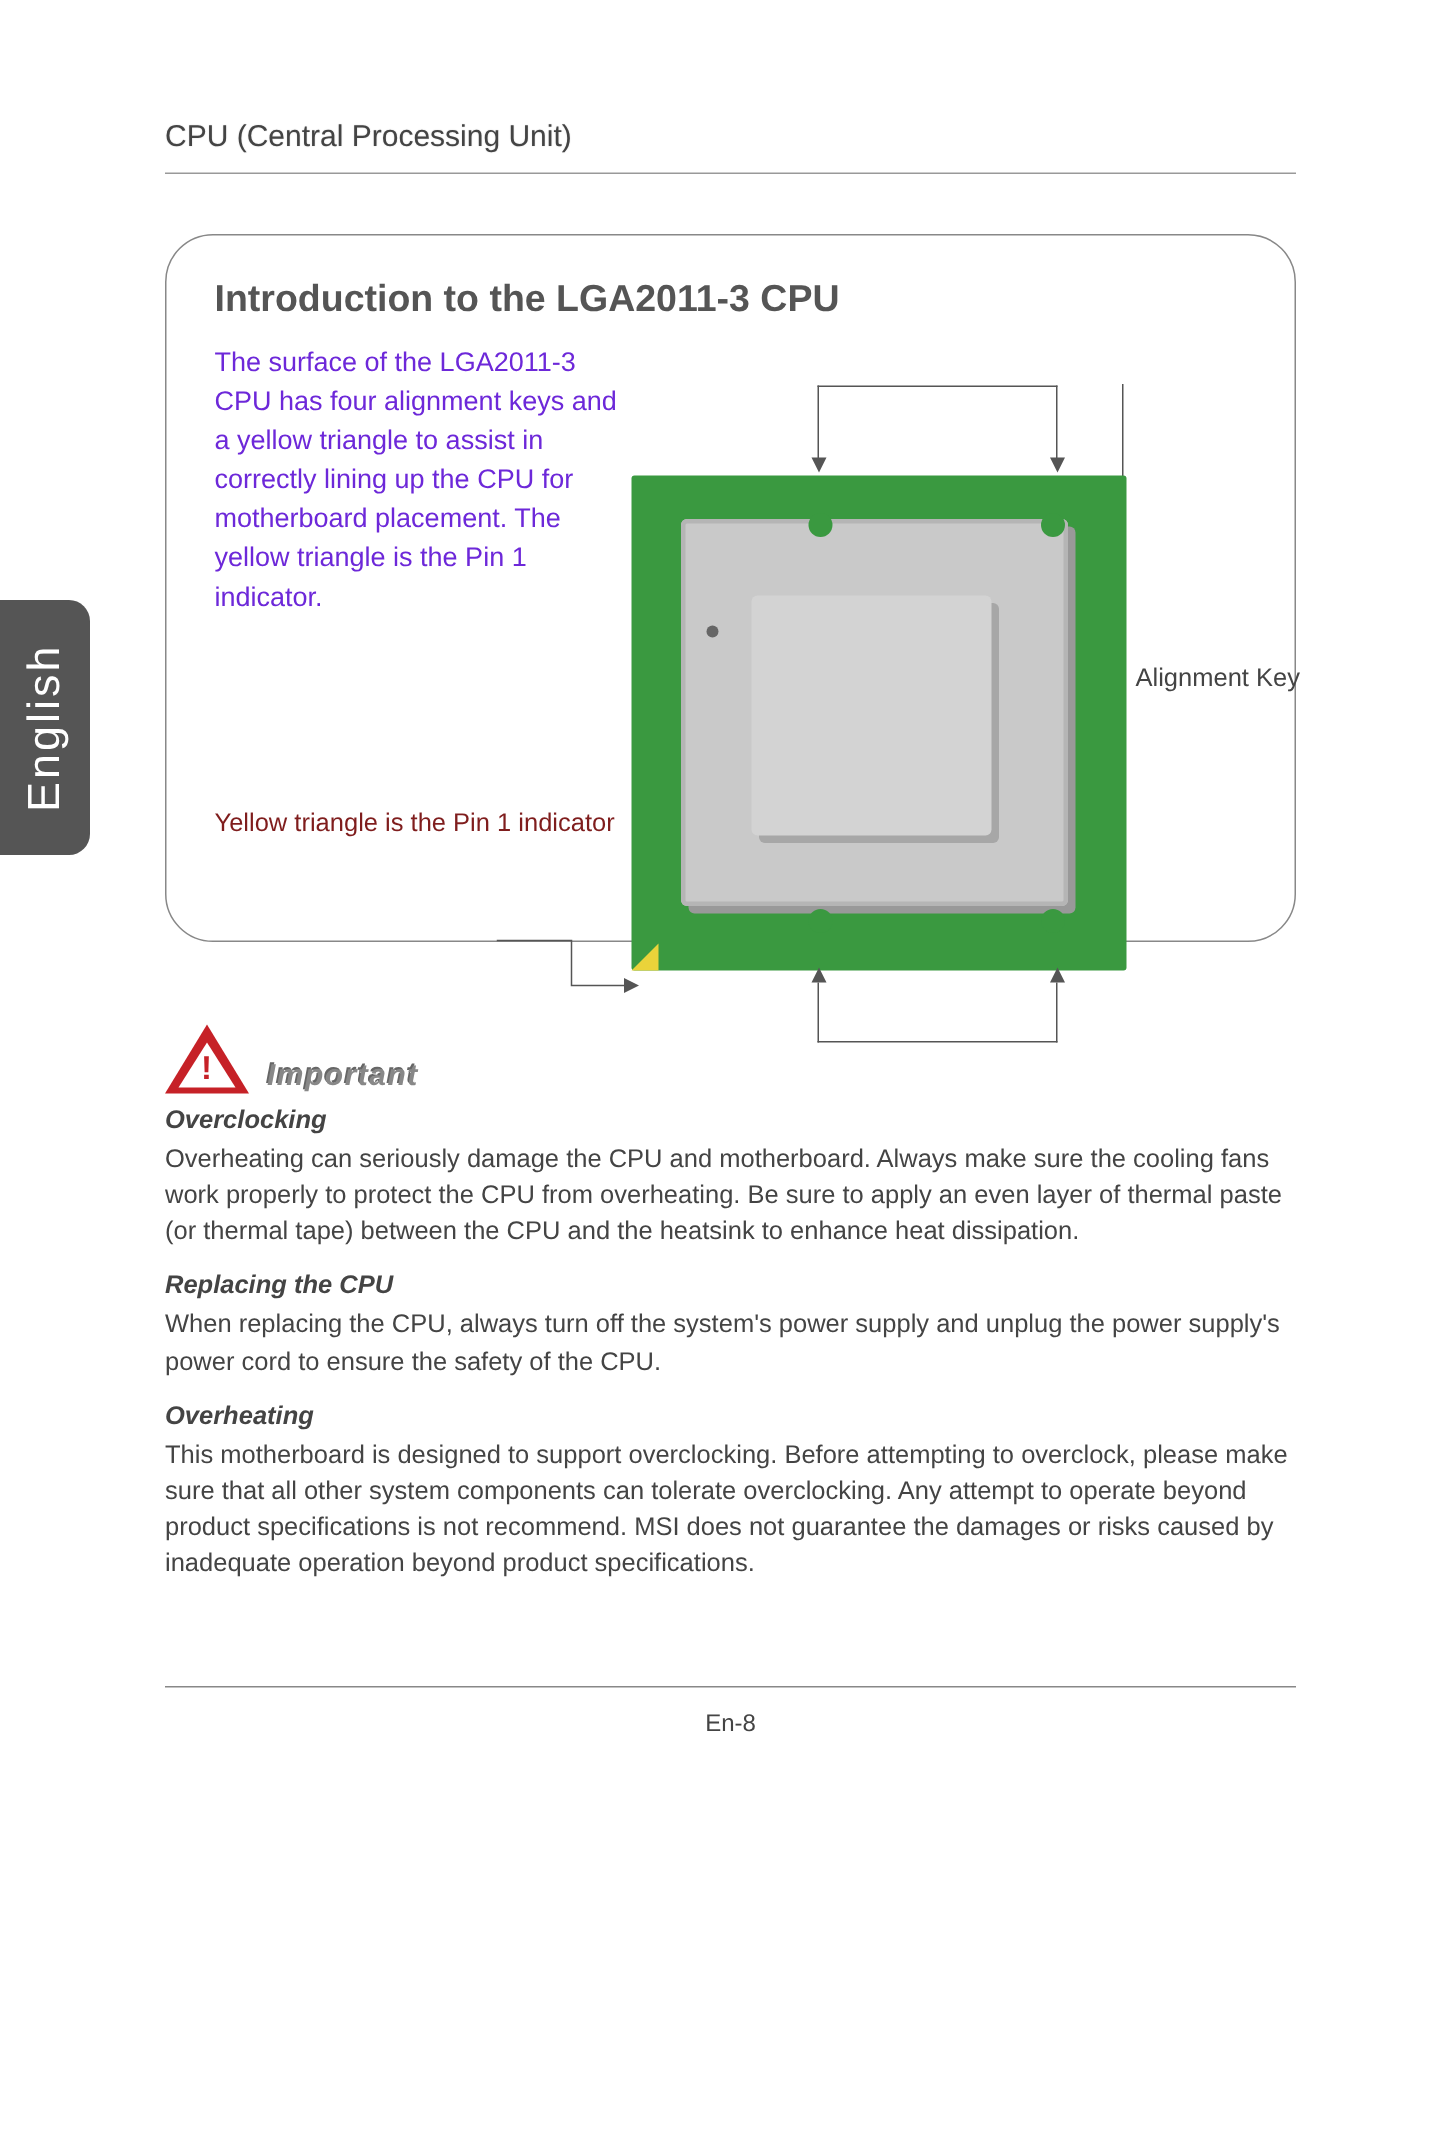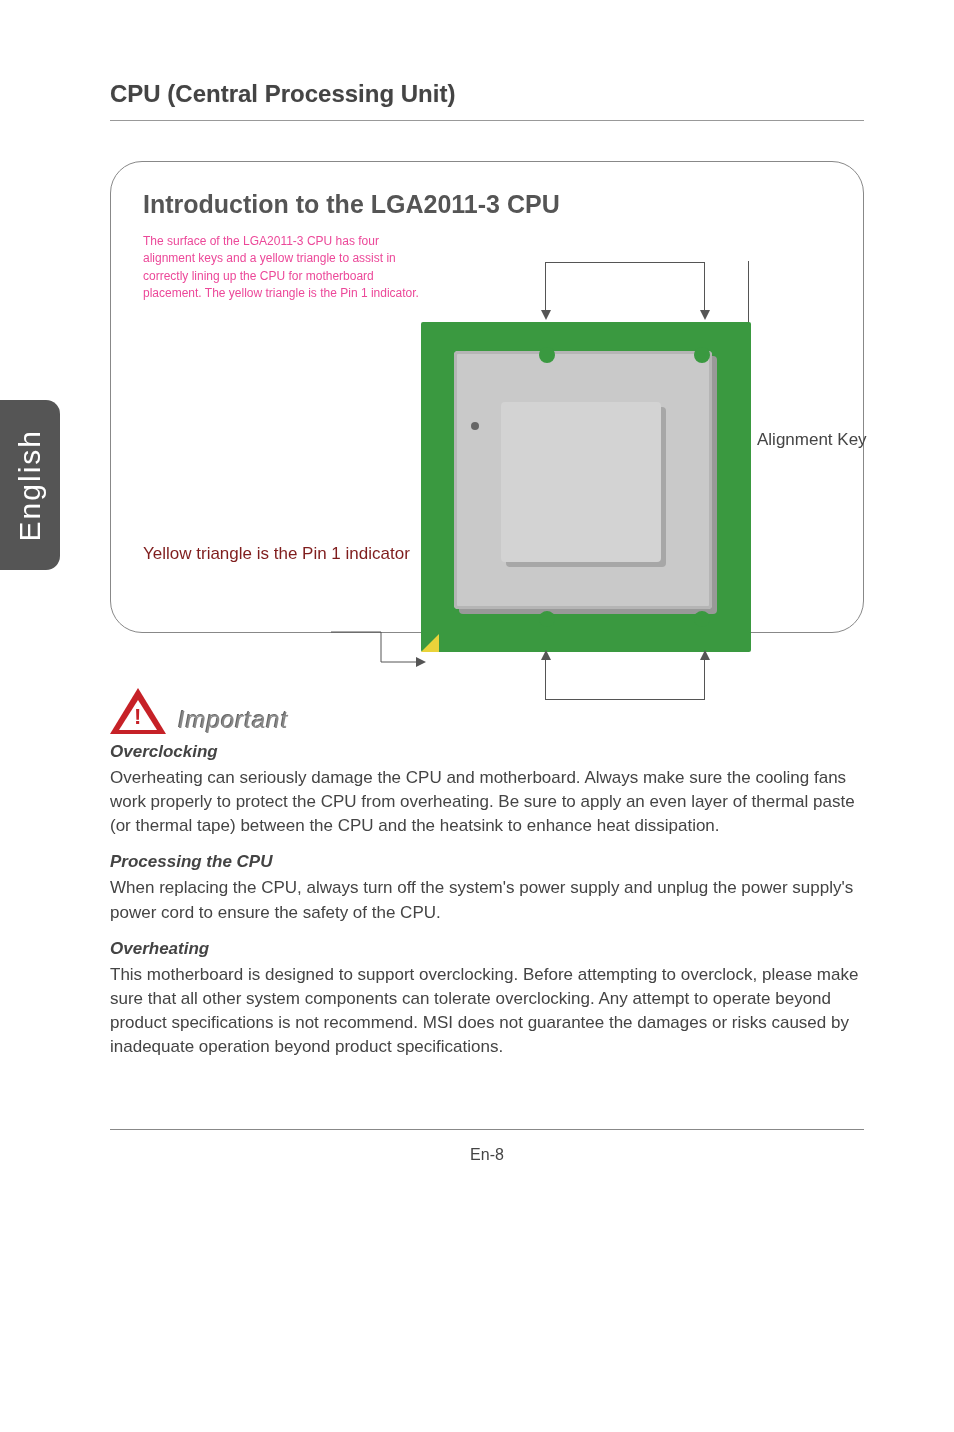--- a/index.html
+++ b/index.html
@@ -21,22 +21,22 @@
     writing-mode: vertical-rl;
     text-orientation: mixed;
     letter-spacing: 2px;
     display: flex;
     align-items: center;
     justify-content: center;
   }
   .side-tab span { transform: rotate(180deg); }
   
   .section-title {
-    font-size: 24px;
-    font-weight: 700;
+    font-size: 20px;
+    font-weight: 400;
     color: #444;
     border-bottom: 1px solid #999;
     padding-bottom: 12px;
     margin-bottom: 40px;
     text-shadow: 0 0 1px rgba(0,0,0,0.2);
   }
   
   
   .card {
     border: 1px solid #888;
@@ -46,23 +46,23 @@
     height: 472px;
   }
   .card-title {
     font-size: 25px;
     font-weight: 600;
     color: #555;
     margin-bottom: 14px;
   }
   .card-text {
     width: 280px;
-    font-size: 12px;
+    font-size: 18px;
     line-height: 1.45;
-    color: #ec4899;
+    color: #6d28d9;
   }
   .pin-note {
     position: absolute;
     left: 32px;
     top: 380px;
     font-size: 17px;
     line-height: 1.45;
     color: #7f1d1d;
   }
   
@@ -144,21 +144,21 @@
     width: 160px; height: 40px;
     border: 1px solid #555;
     border-top: none;
   }
   .akey-arrow-up { position:absolute; width:0; height:0; border-left:5px solid transparent; border-right:5px solid transparent; border-bottom:10px solid #555;}
   .akey-arrow-b1 { left:120px; bottom:62px; }
   .akey-arrow-b2 { left:279px; bottom:62px; }
   
   .align-label {
     position:absolute;
-    left: 336px; top: 178px;
+    left: 336px; top: 195px;
     font-size: 17px;
     color:#444;
     white-space: nowrap;
   }
   .align-label-line { position:absolute; left:327px; top:9px; height:196px; border-right:1px solid #555; }
   
   
   .important-block { margin-top: 55px; }
   .imp-header { display:flex; align-items:flex-end; gap:8px; margin-bottom:8px;}
   .warn-tri {
@@ -174,23 +174,23 @@
     width:0;height:0;
     border-left:19px solid transparent;
     border-right:19px solid transparent;
     border-bottom:30px solid #fff;
   }
   .warn-tri .bang {
     position:absolute; left:-4px; top:16px;
     font-size:22px; font-weight:bold; color:#c62127;
   }
   .imp-word {
-    font-size: 24px;
+    font-size: 20px;
     font-style: italic;
-    font-weight: 400;
+    font-weight: 700;
     color: #888;
     letter-spacing: 1px;
     text-shadow: 1px 1px 0 #fff, -1px -1px 0 #666;
     font-family: Arial, sans-serif;
   }
   .sub-h { font-style: italic; font-weight: 600; font-size: 17px; margin-top: 6px; margin-bottom:4px; color:#444;}
   .body-p { font-size: 17px; line-height:1.42; color:#444; margin-bottom: 14px;}
   
   
   .footer-rule { border-top:1px solid #888; margin-top:70px; }
@@ -250,21 +250,21 @@
       <div class="warn-tri">
         <div class="inner"></div>
         <div class="bang">!</div>
       </div>
       <span class="imp-word">Important</span>
     </div>
 
     <div class="sub-h">Overclocking</div>
     <p class="body-p">Overheating can seriously damage the CPU and motherboard. Always make sure the cooling fans work properly to protect the CPU from overheating. Be sure to apply an even layer of thermal paste (or thermal tape) between the CPU and the heatsink to enhance heat dissipation.</p>
 
-    <div class="sub-h">Processing the CPU</div>
+    <div class="sub-h">Replacing the CPU</div>
     <p class="body-p">When replacing the CPU, always turn off the system's power supply and unplug the power supply's power cord to ensure the safety of the CPU.</p>
 
     <div class="sub-h">Overheating</div>
     <p class="body-p">This motherboard is designed to support overclocking. Before attempting to overclock, please make sure that all other system components can tolerate overclocking. Any attempt to operate beyond product specifications is not recommend. MSI does not guarantee the damages or risks caused by inadequate operation beyond product specifications.</p>
   </div>
 
   <div class="footer-rule"></div>
   <div class="footer-num">En-8</div>
 
 </div>

